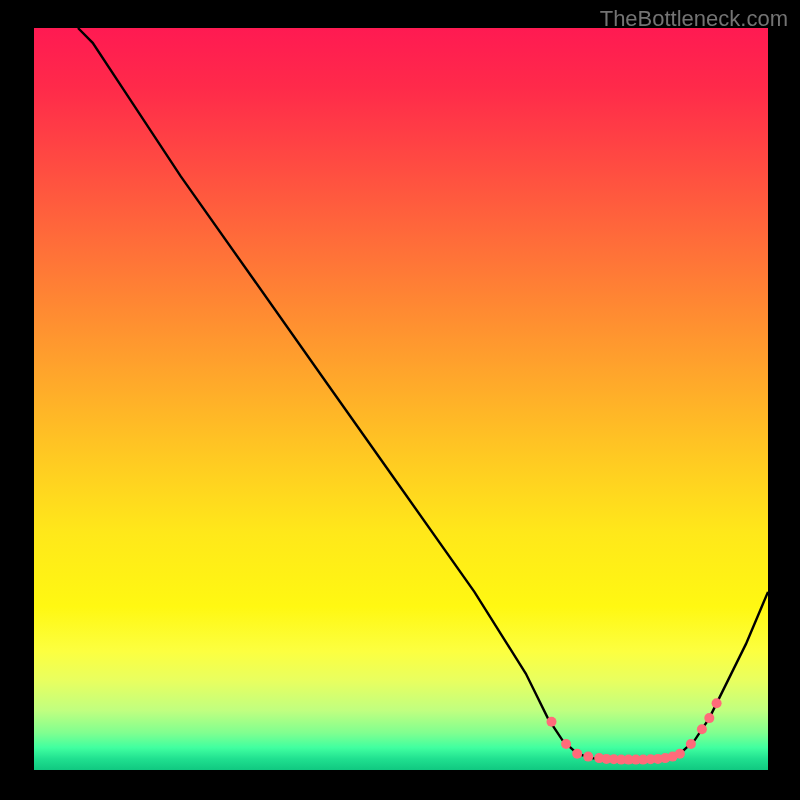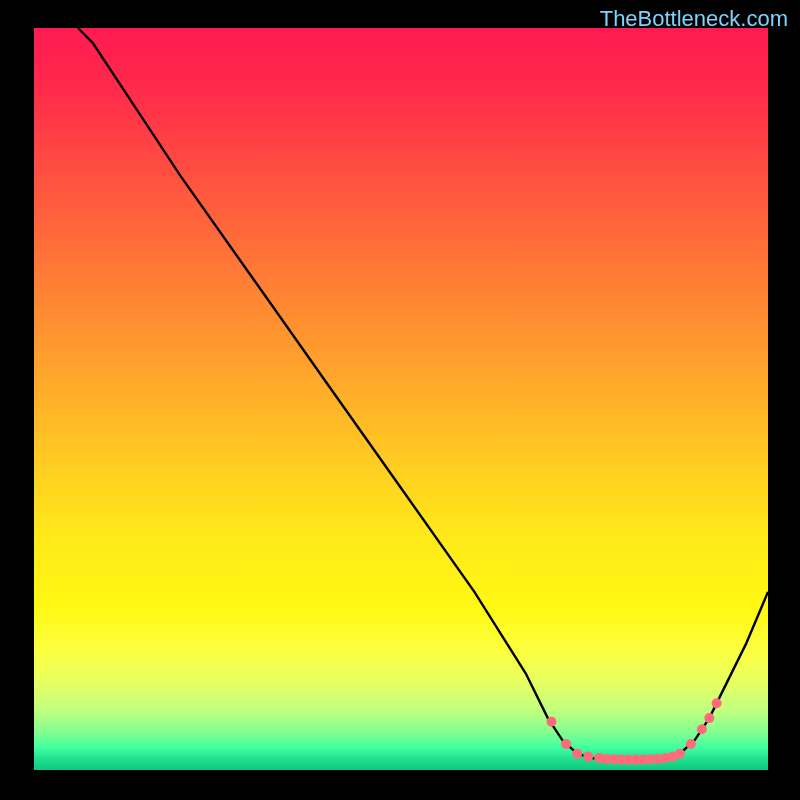--- a/index.html
+++ b/index.html
@@ -8,21 +8,21 @@
     height: 800px;
     background: #000;
     position: relative;
     font-family: Arial, sans-serif;
     overflow: hidden;
   }
   .watermark {
     position: absolute;
     top: 6px;
     right: 12px;
-    color: #7dd3fc;
+    color: #737373;
     font-size: 22px;
     font-weight: 500;
     z-index: 10;
   }
   .plot-area {
     position: absolute;
     left: 34px;
     top: 28px;
     width: 734px;
     height: 742px;

